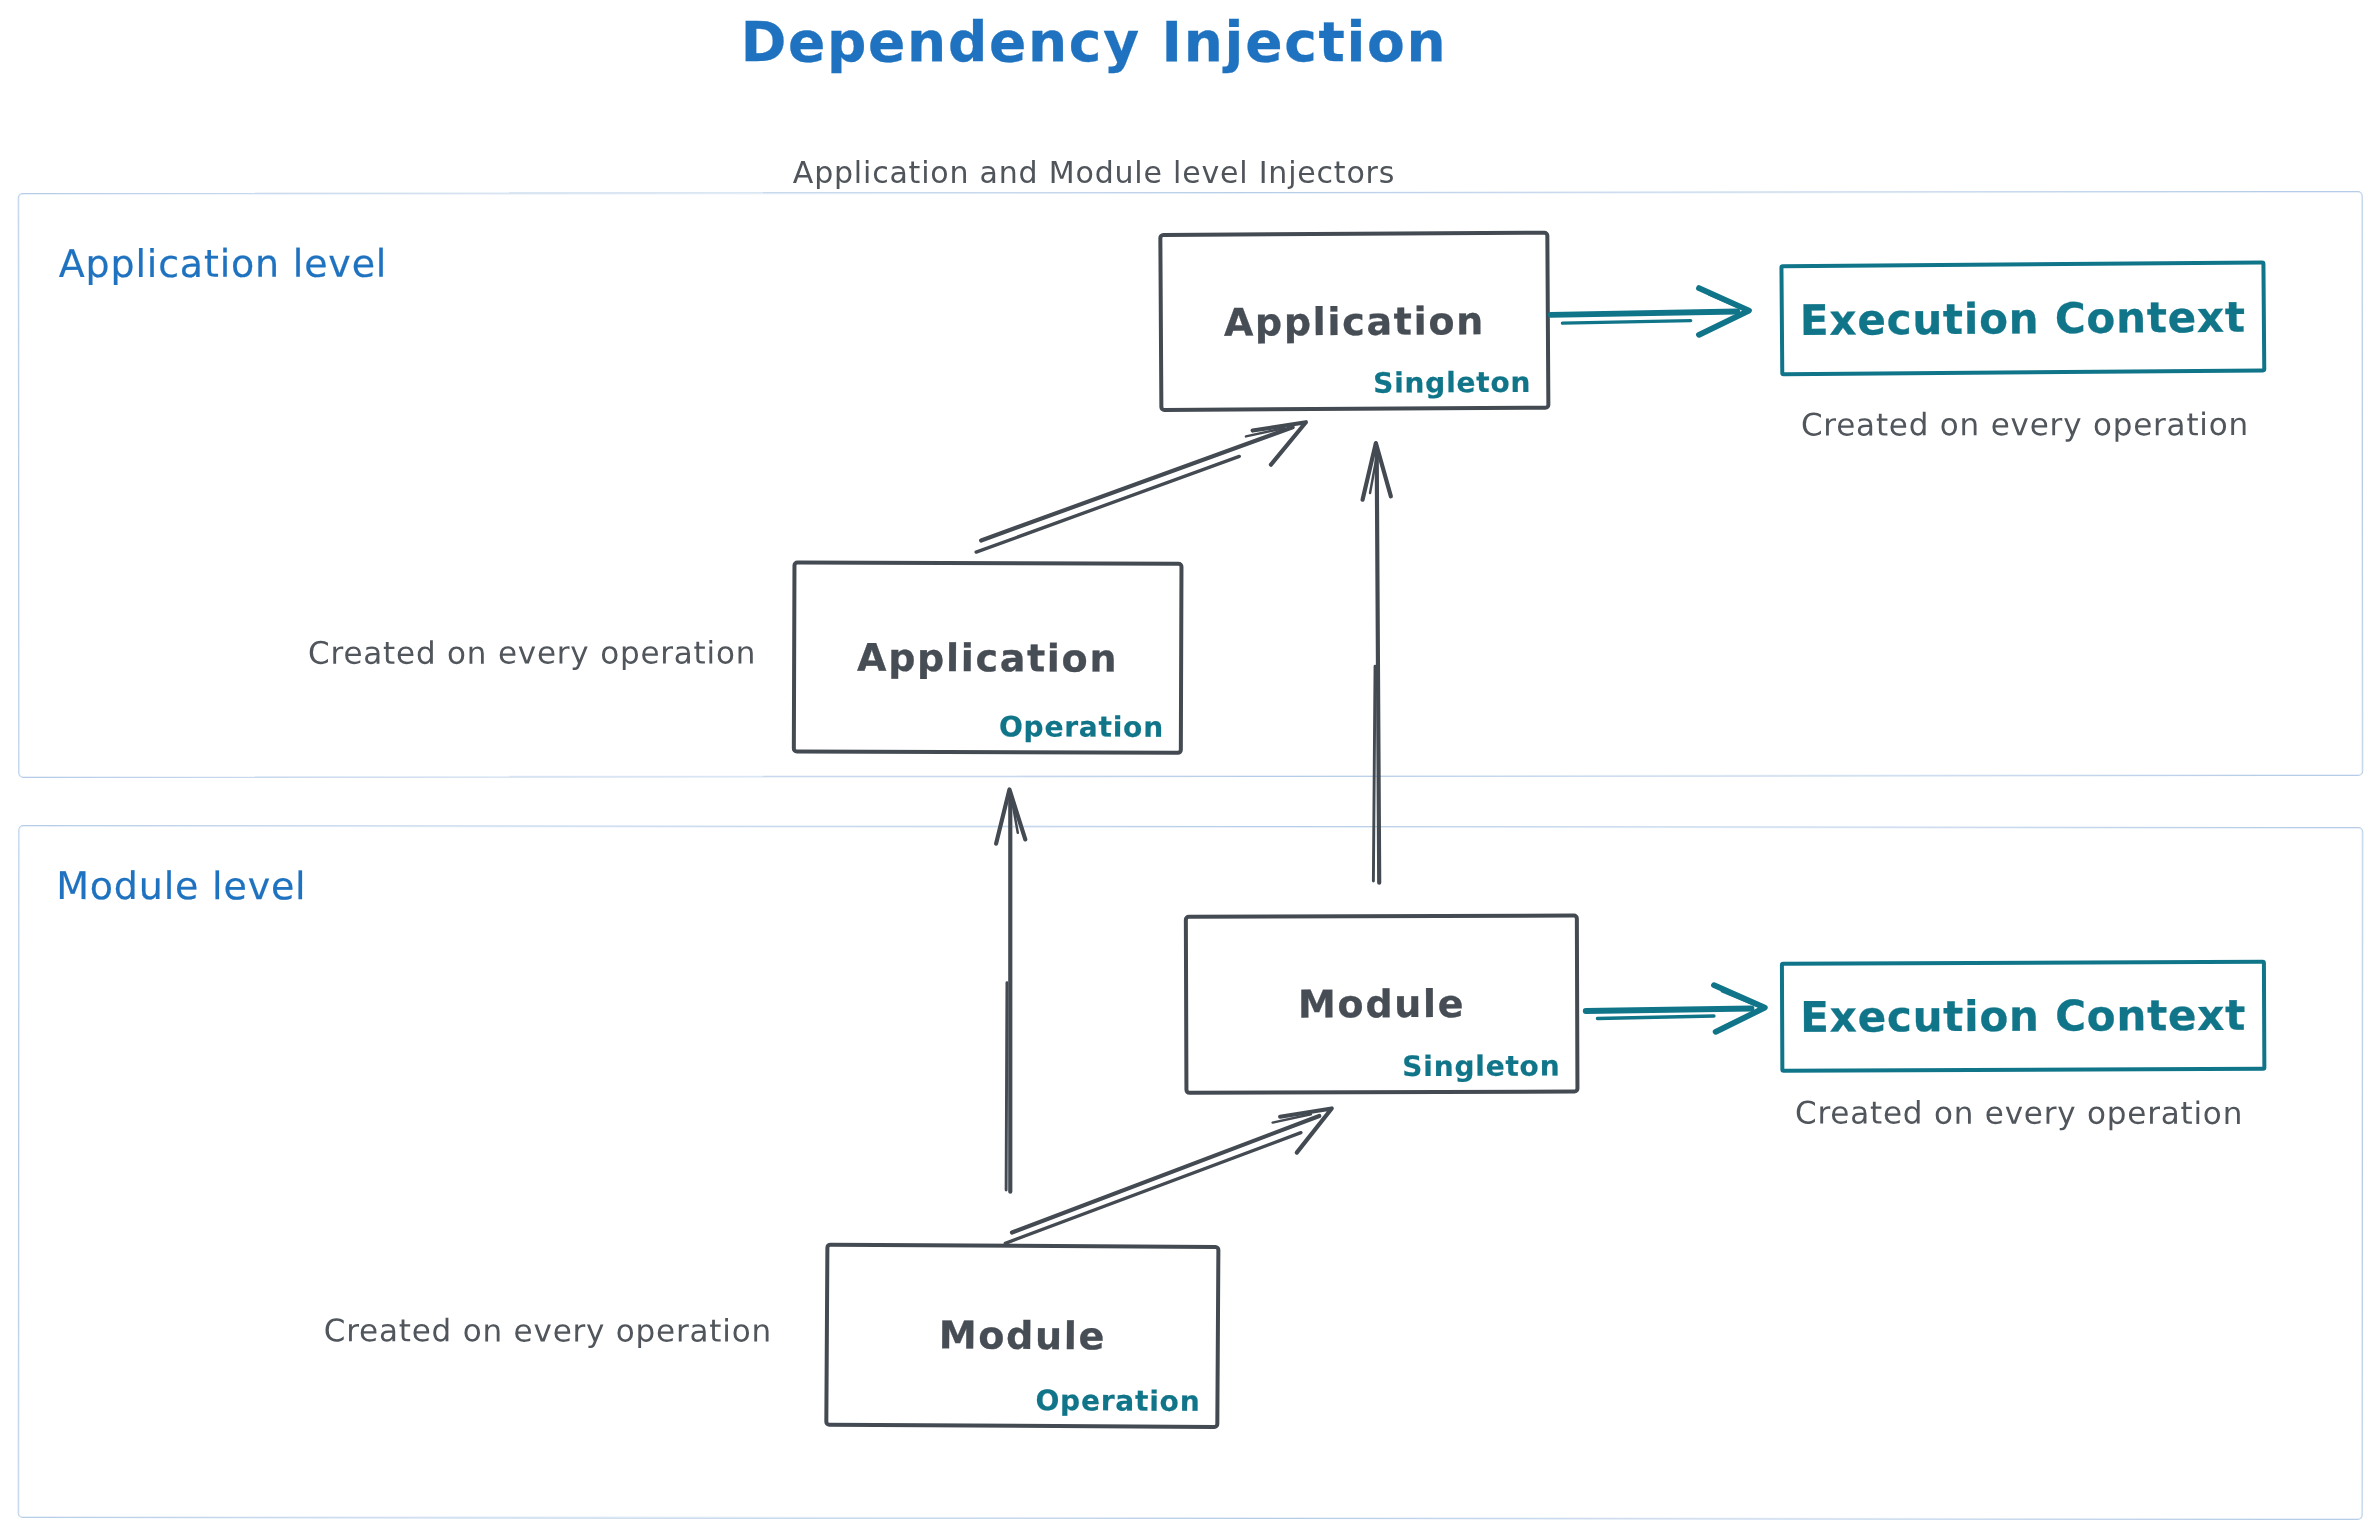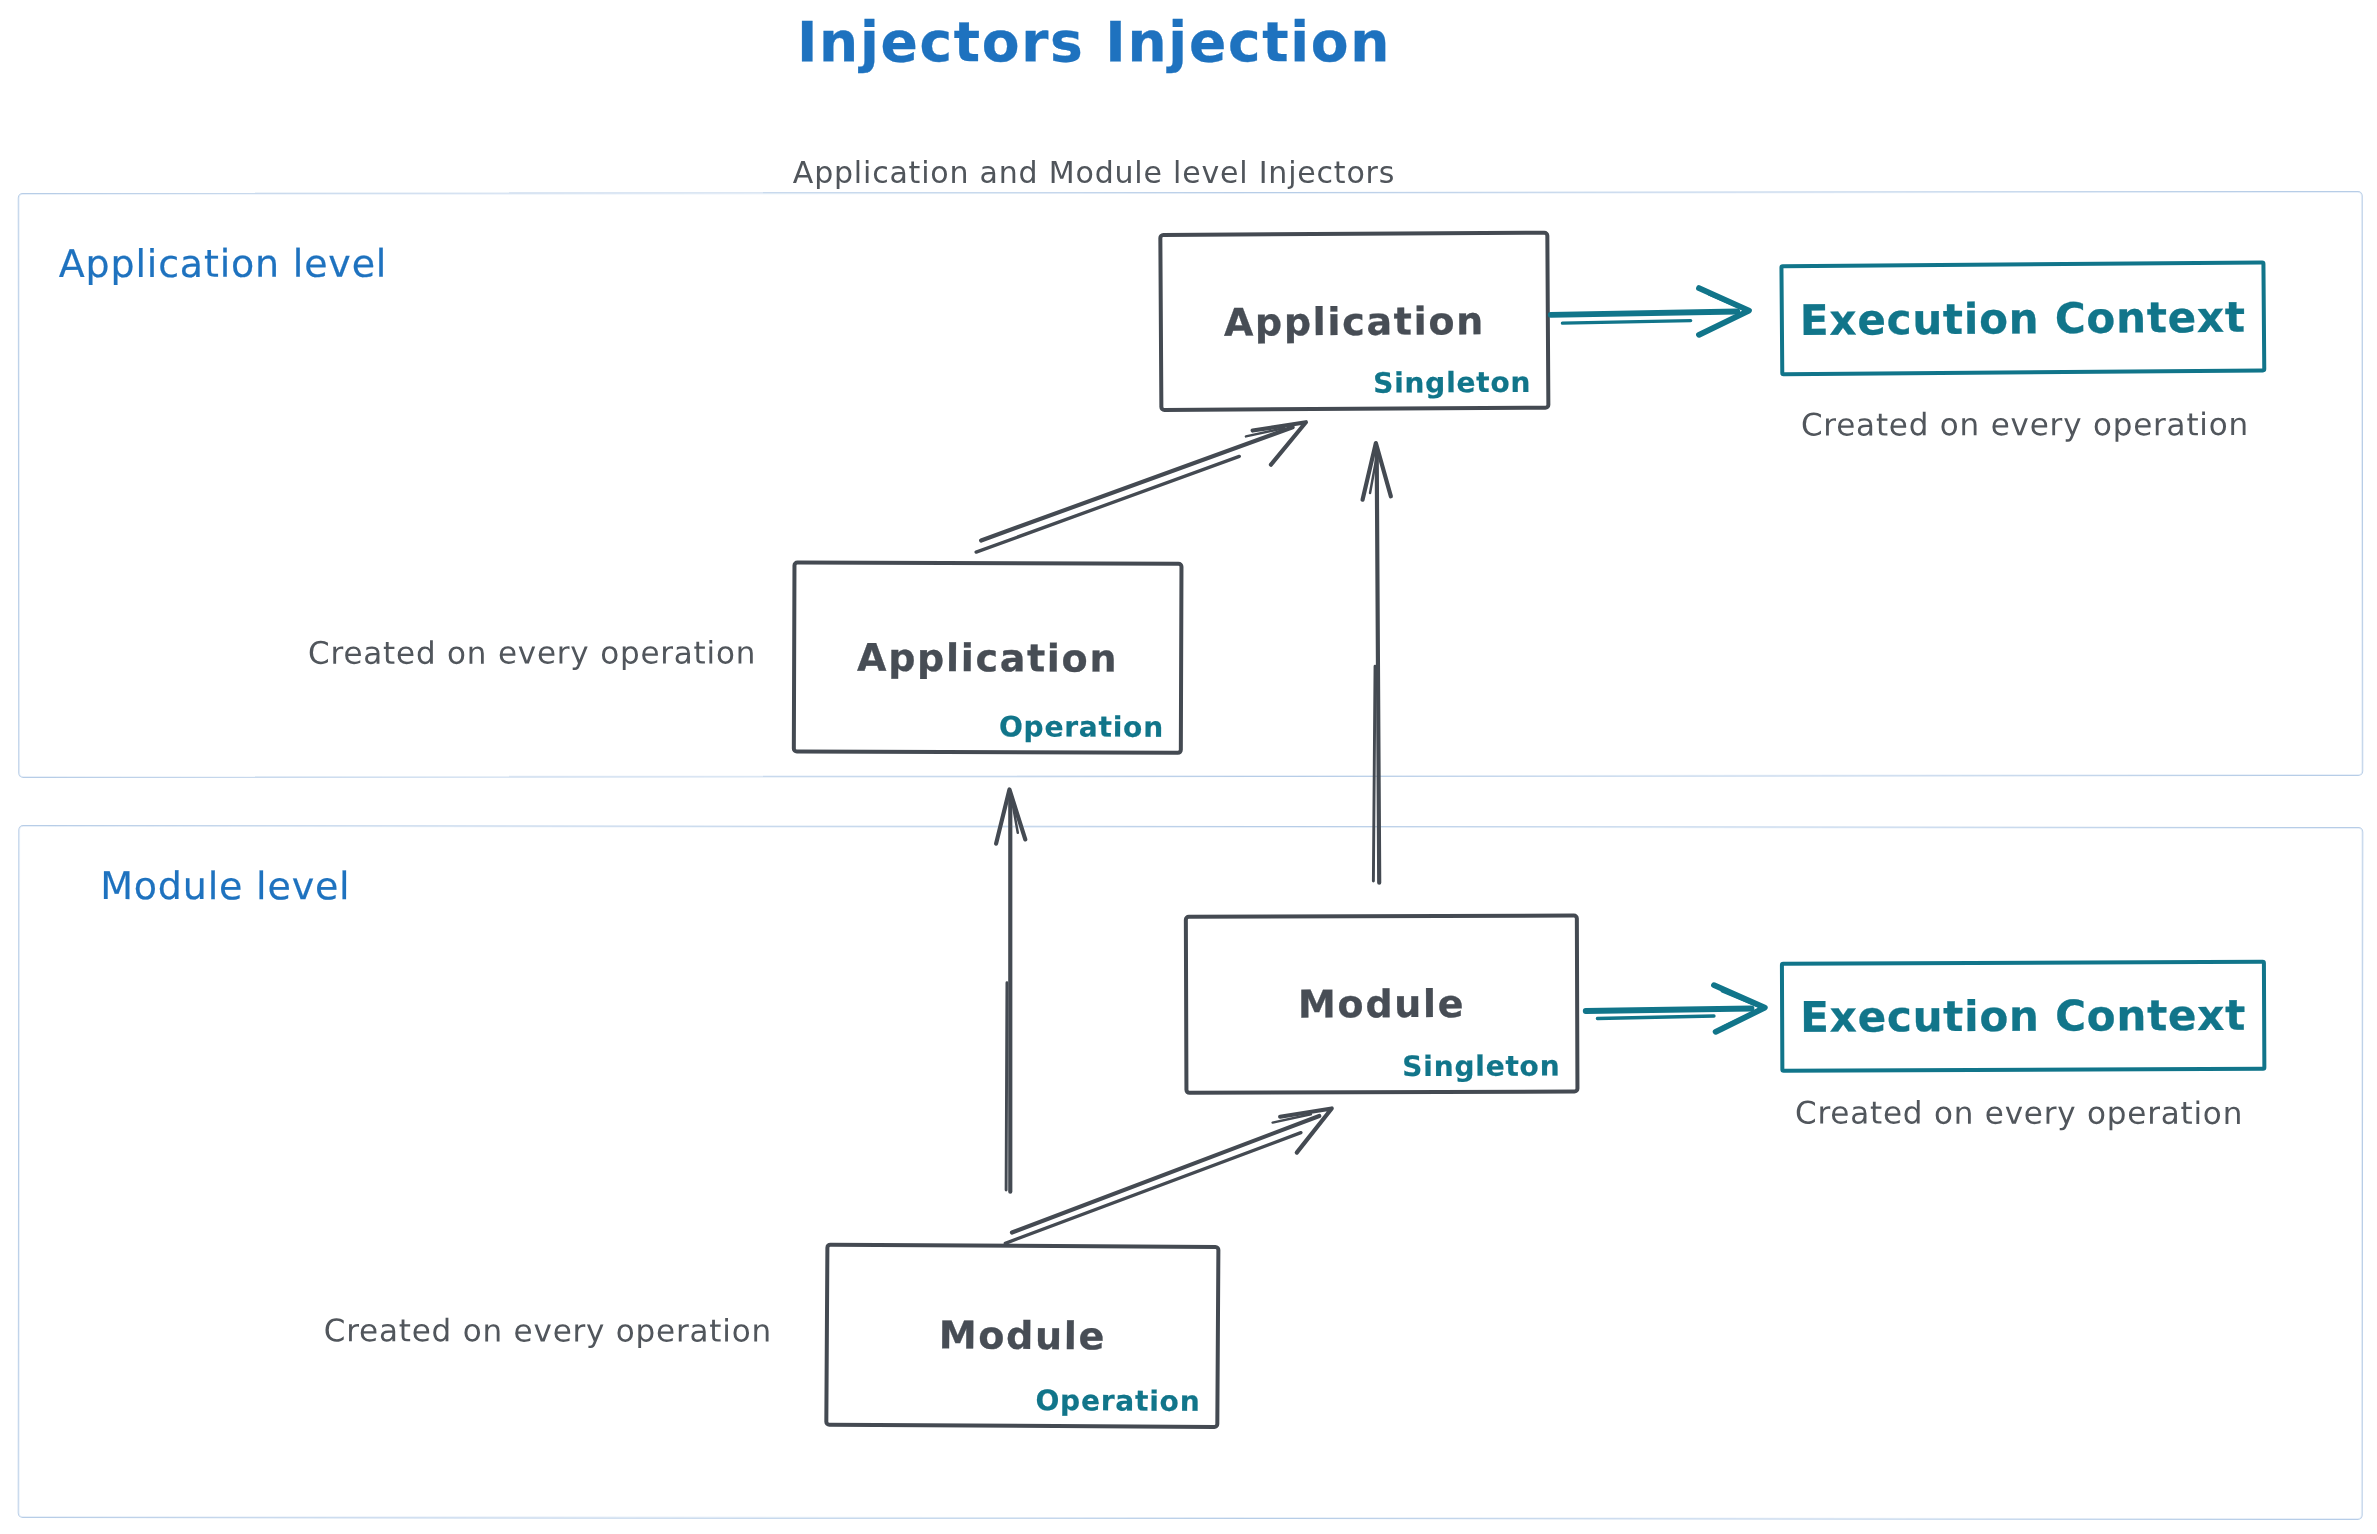--- a/index.html
+++ b/index.html
@@ -45,21 +45,21 @@
 
   .r1{transform:rotate(-0.3deg);} .r2{transform:rotate(0.25deg);}
   .r3{transform:rotate(-0.25deg);} .r4{transform:rotate(0.3deg);}
   .r5{transform:rotate(-0.4deg);} .r6{transform:rotate(-0.3deg);}
 </style>
 </head>
 <body>
 
 <div class="canvas">
 
-  <div class="title">Injectors Injection</div>
+  <div class="title">Dependency Injection</div>
   <div class="subtitle">Application and Module level Injectors</div>
 
   <section class="level level-app">
     <div class="level-label" style="left:40px;top:48px;">Application level</div>
 
     <div class="box r1" style="left:1140px;top:39px;width:383px;height:171px;">
       <span class="box-title">Application</span>
       <span class="box-scope">Singleton</span>
     </div>
 
@@ -69,21 +69,21 @@
     <div class="note" style="left:1731px;top:214px;">Created on every operation</div>
 
     <div class="box r2" style="left:773px;top:368px;width:383px;height:185px;">
       <span class="box-title">Application</span>
       <span class="box-scope">Operation</span>
     </div>
     <div class="note" style="left:238px;top:441px;">Created on every operation</div>
   </section>
 
   <section class="level level-mod">
-    <div class="level-label" style="left:37px;top:38px;margin-left:44px;">Module level</div>
+    <div class="level-label" style="left:37px;top:38px;">Module level</div>
 
     <div class="box r3" style="left:1165px;top:87px;width:387px;height:172px;">
       <span class="box-title">Module</span>
       <span class="box-scope">Singleton</span>
     </div>
 
     <div class="exec r6" style="left:1761px;top:133px;width:478px;height:103px;">
       <span class="exec-label">Execution Context</span>
     </div>
     <div class="note" style="left:1725px;top:267px;">Created on every operation</div>

